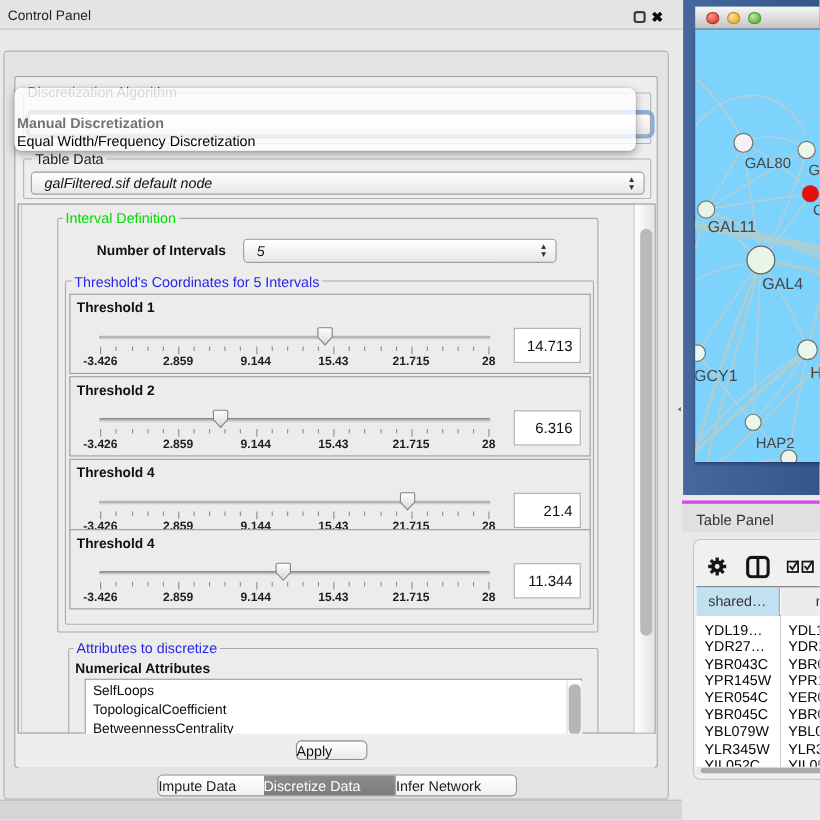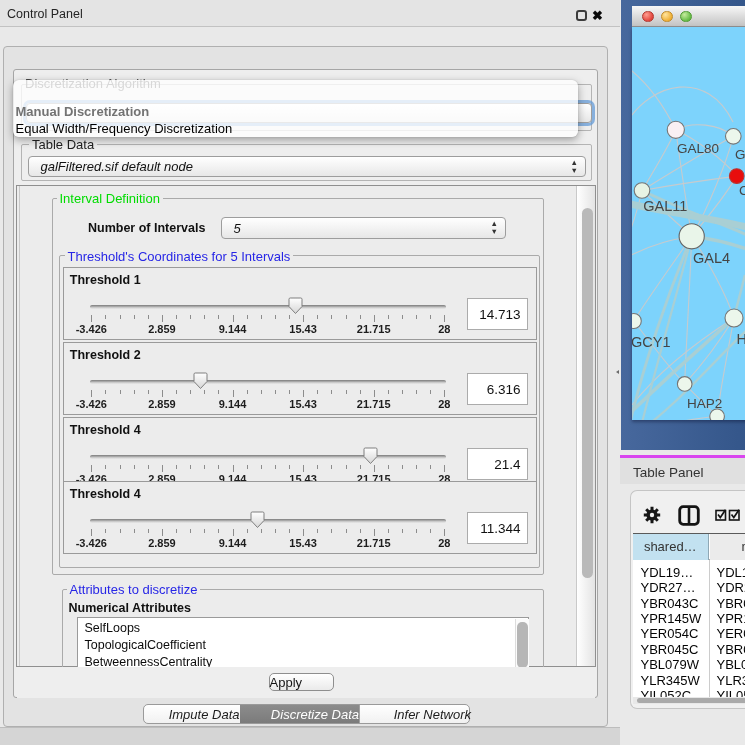--- a/index.html
+++ b/index.html
@@ -53,21 +53,21 @@
 #attrlist .it { position:absolute; left:7px; }
 #attrsb { position:absolute; left:437px; top:1px; width:14px; height:50px; background:#fbfbfb; border-left:1px solid #ddd; }
 #attrsb .th { position:absolute; left:1.5px; top:3.5px; width:10.5px; height:46px; border-radius:5px; background:#b6b6b6; }
 
 
 #applybtn { position:absolute; left:268.5px; top:672.5px; width:65px; height:18.5px; border:1px solid #8e8e8e; border-radius:5px; background:linear-gradient(180deg,#ffffff,#eaeaea); font-size:13px; color:#141414; line-height:17px; }
 
 
 #bottabs { position:absolute; left:143px; top:703.5px; width:327px; height:20.5px; background:linear-gradient(180deg,#ffffff,#f1f1f1); border:1px solid #9a9a9a; border-radius:5px; font-size:13px; color:#1c1c1c; }
 #bottabs .sep { position:absolute; top:0; width:1px; height:100%; background:#a2a2a2; }
-#bottabs .seg { position:absolute; top:0; height:100%; text-align:right; line-height:19px;font-style:italic; }
+#bottabs .seg { position:absolute; top:0; height:100%; text-align:left; line-height:19px; }
 #bottabs .dark { background:linear-gradient(180deg,#8c8c8c,#7b7b7b); color:#fff; }
 #botstrip { position:absolute; left:0; top:727px; width:620px; height:18px; background:#d5d5d5; border-top:1px solid #bdbdbd; }
 
 
 #popup { position:absolute; left:13px; top:80px; width:564.5px; height:56.5px; background:rgba(255,255,255,0.78); border-radius:6px; box-shadow:0 3px 8px rgba(0,0,0,0.35), 0 0 1px rgba(0,0,0,0.3); font-size:13px; }
 #popup .ph { position:absolute; left:0; width:100%; top:7px; text-align:center; color:#b4b4b4; }
 #popup .i1 { position:absolute; left:2.5px; top:23.5px; font-weight:bold; color:#737373; }
 #popup .i2 { position:absolute; left:2.5px; top:40.5px; color:#000; }
 
 

